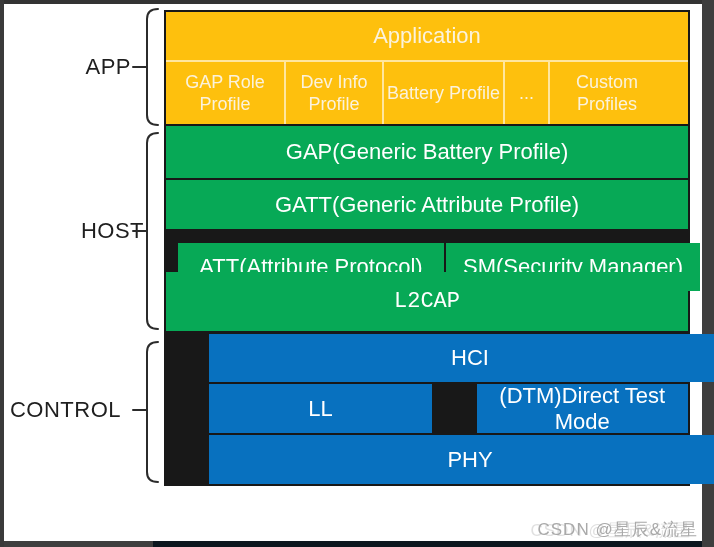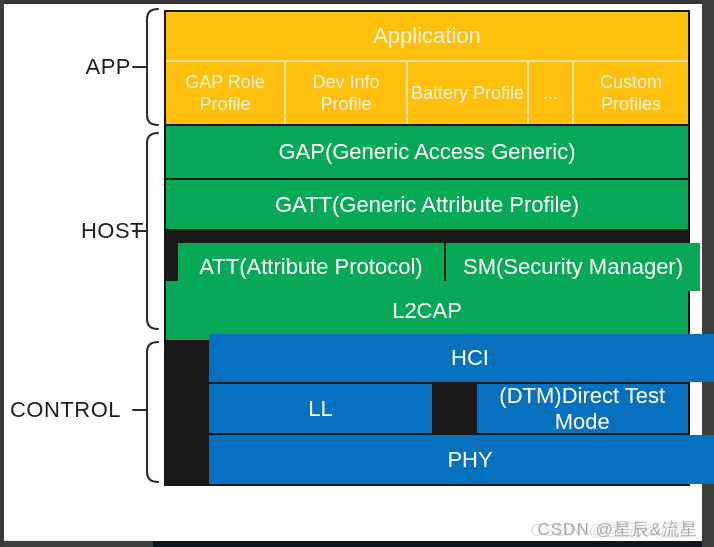--- a/index.html
+++ b/index.html
@@ -43,21 +43,21 @@
     font-size:18px;line-height:1.25;color:#fbf2dc;}
   .profile-div{width:2px;height:62px;background:rgba(255,255,255,0.6);}
   .app-section .row-text, .application-row .row-text{color:#fbf2dc;}
 
   .green{background:var(--c-host,#07A956);}
   .blue{background:var(--c-control,#0871BF);margin-left:43px;}
 
   .row-gap{height:52px;top:116px;}
   .row-gatt{height:49px;top:170px;}
   .row-attsm{height:48px;top:221px;padding:12px;display:flex;}
-  .row-l2cap{height:59px;top:271px;}
+  .row-l2cap{height:59px;top:262px;font-family:Liberation Mono, monospace;}
   .row-hci{height:48px;top:324px;}
   .row-lldtm{height:49px;top:374px;display:flex;}
   .row-phy{height:49px;top:425px;}
 
   .split-cell{display:flex;align-items:center;justify-content:center;height:100%;}
   .dark-div{width:2px;height:100%;background:#181818;}
 
   
   .watermark{
     position:absolute;right:16px;top:518px;font-size:17px;color:#a9a9a9;
@@ -89,32 +89,32 @@
   <div class="stack">
 
     <div class="app-section">
       <div class="application-row">
         <span class="row-text">Application</span>
       </div>
       <div class="app-sep"></div>
       <div class="profiles-row">
         <div class="profile-cell" style="width:118px">GAP Role Profile</div>
         <div class="profile-div"></div>
-        <div class="profile-cell" style="width:120px">Dev Info Profile</div>
+        <div class="profile-cell" style="width:96px">Dev Info Profile</div>
         <div class="profile-div"></div>
         <div class="profile-cell" style="width:119px">Battery Profile</div>
         <div class="profile-div"></div>
         <div class="profile-cell" style="width:43px">...</div>
         <div class="profile-div"></div>
         <div class="profile-cell" style="width:114px">Custom Profiles</div>
       </div>
     </div>
 
     <div class="row green row-gap">
-      <span class="row-text">GAP(Generic Access Generic)</span>
+      <span class="row-text">GAP(Generic Battery Profile)</span>
     </div>
     <div class="row green row-gatt">
       <span class="row-text">GATT(Generic Attribute Profile)</span>
     </div>
     <div class="row row-attsm" style="background:none">
       <div class="split-cell green" style="width:266px">
         <span class="row-text">ATT(Attribute Protocol)</span>
       </div>
       <div class="dark-div"></div>
       <div class="split-cell green" style="width:254px">

